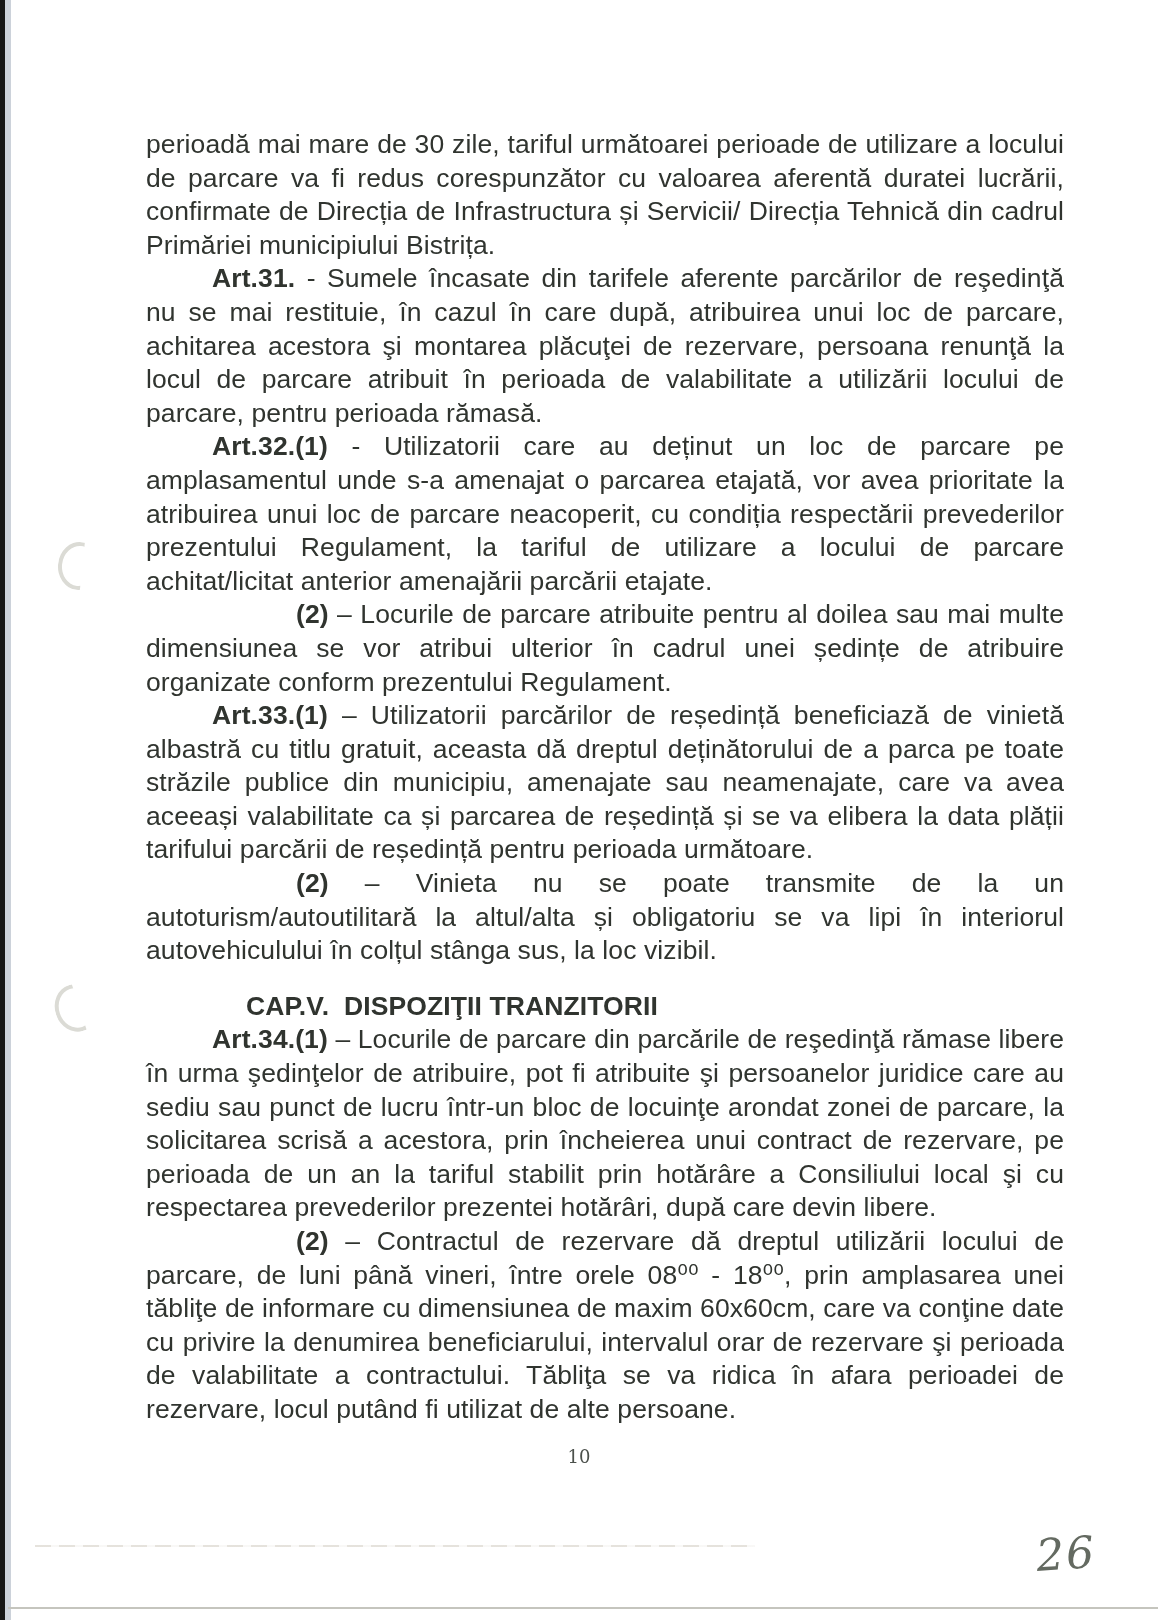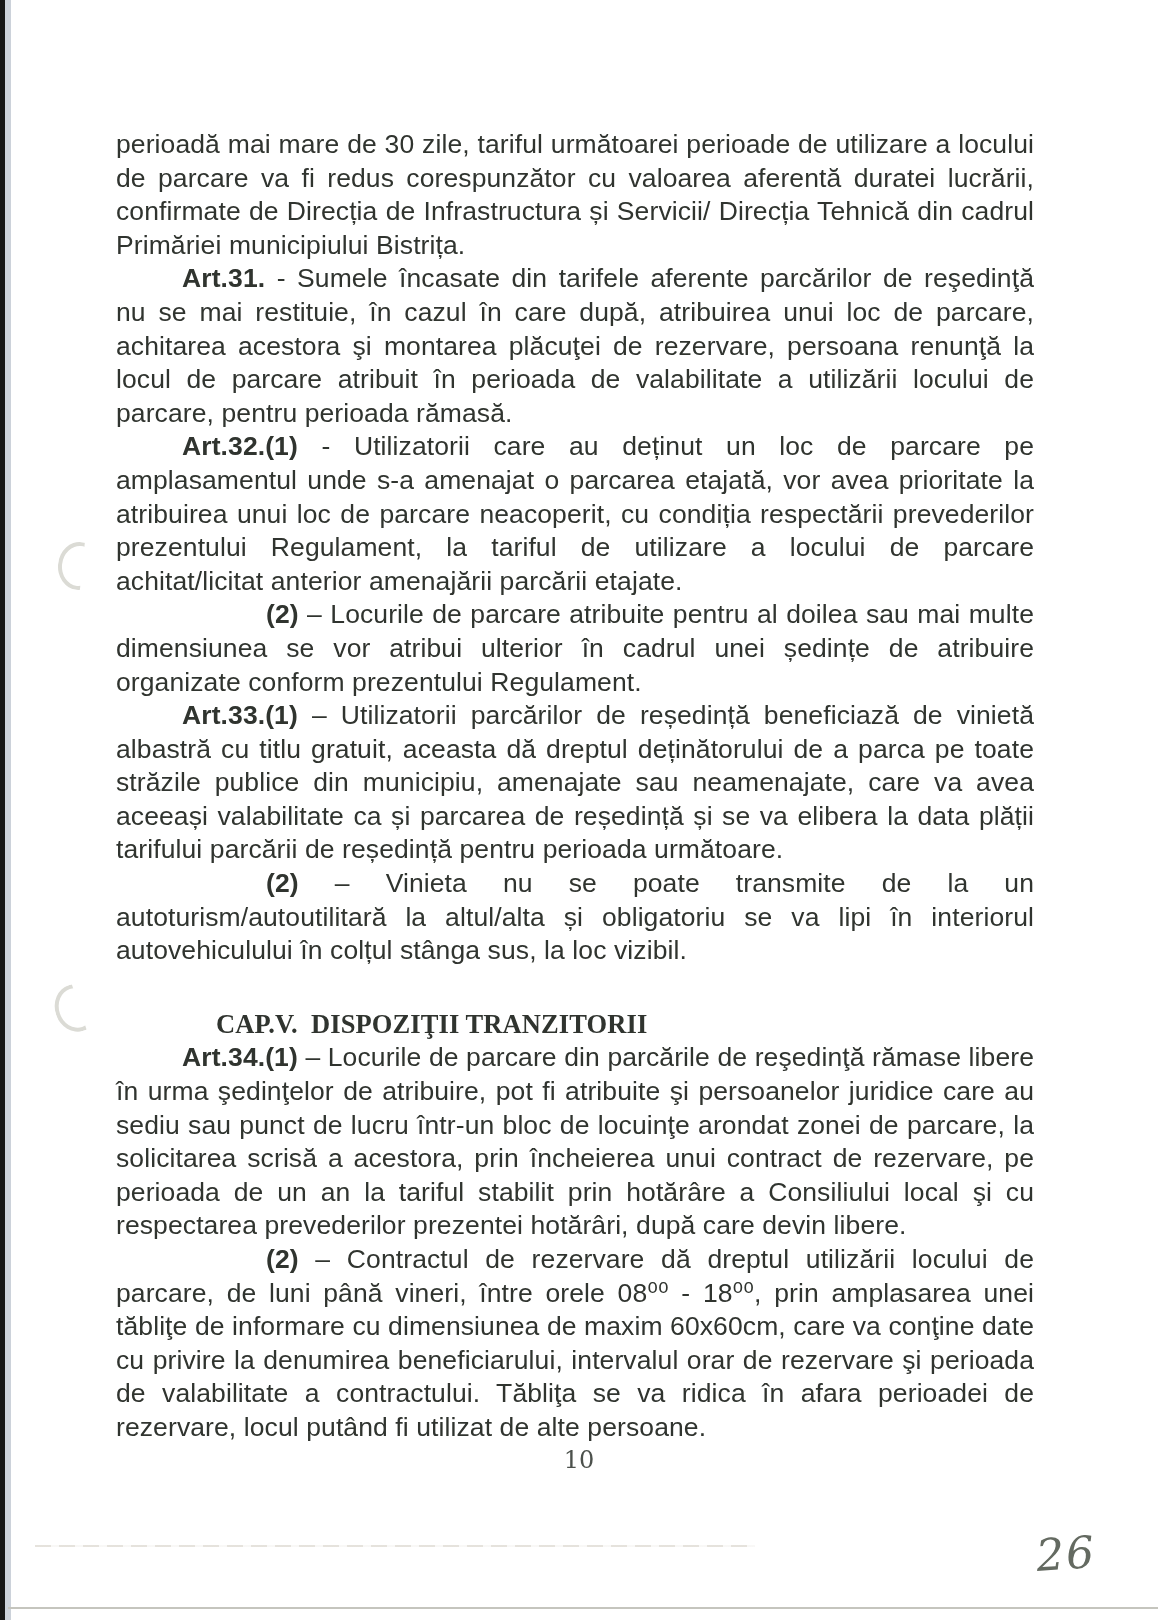--- a/index.html
+++ b/index.html
@@ -32,47 +32,46 @@
     position:absolute;width:34px;height:40px;
     border:4px solid #dbdbd5;border-radius:50%;
     clip-path:inset(0 42% 0 0);
     background:transparent;
   }
   .punch.one{left:58px;top:542px;transform:rotate(6deg);}
   .punch.two{left:55px;top:984px;transform:rotate(-18deg);}
 
   
   .doc-body{
-    position:absolute;left:116px;top:128px;width:918px;
+    position:absolute;left:146px;top:128px;width:918px;
     color:#30342f;
   }
   .para{
     margin:0;
     font-size:26.5px;
     line-height:33.6px;
     text-align:justify;
     letter-spacing:.1px;
   }
   .para b{font-weight:bold;}
   .plain{text-indent:0;}
   .article{text-indent:66px;}
   .sub{text-indent:150px;}
   .heading{
     text-indent:100px;
     text-align:left;
     font-weight:bold;
-    margin-top:40px;
+    margin-top:22px;
     white-space:pre-wrap;
-    font-family:Liberation Serif, serif;
   }
   .page-number{
     position:absolute;left:0;top:1446px;width:1158px;
     text-align:center;
     font-family:"DejaVu Serif","Liberation Serif",serif;
-    font-size:24px;color:#4c514c;
+    font-size:18px;color:#4c514c;
   }
   .handwritten{
     position:absolute;left:1036px;top:1528px;
     font-family:"DejaVu Serif","Liberation Serif",serif;
     font-style:italic;
     font-size:44px;
     color:#646a61;
     transform:rotate(-4deg);
     letter-spacing:2px;
   }

